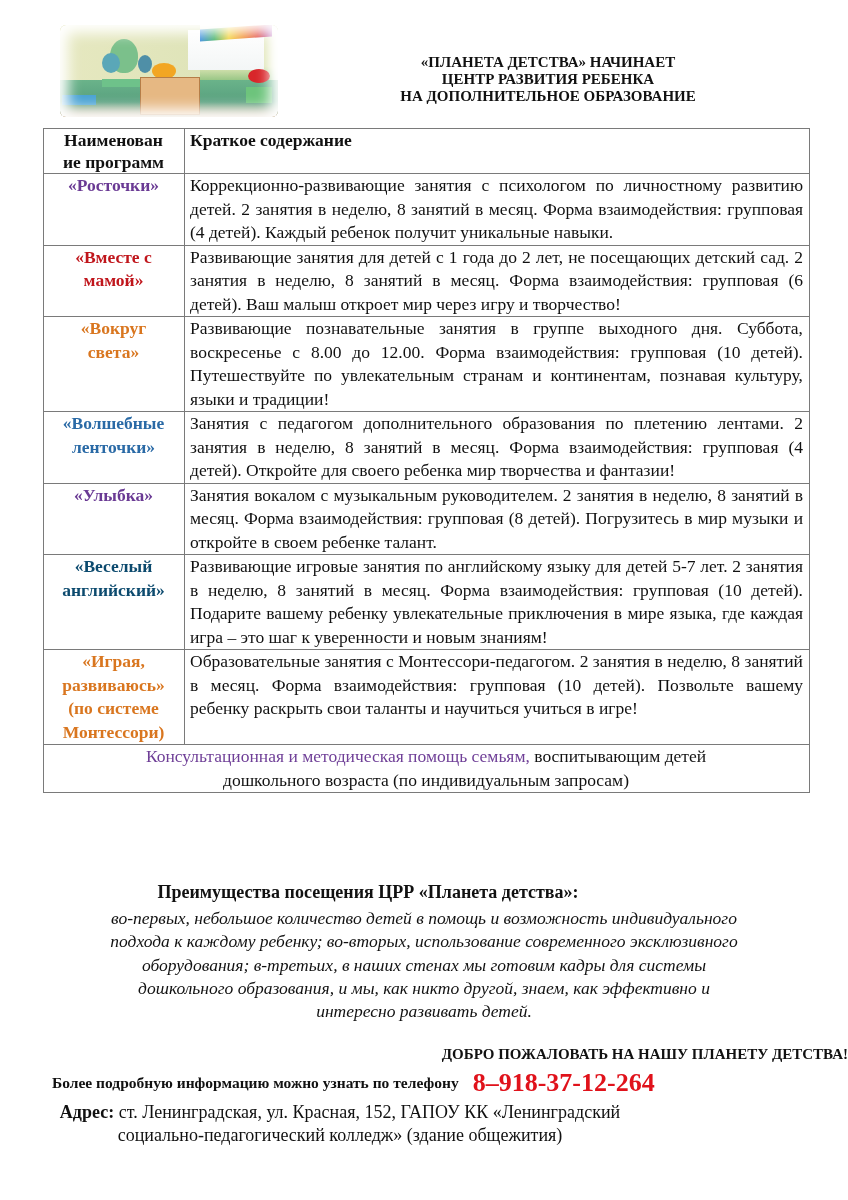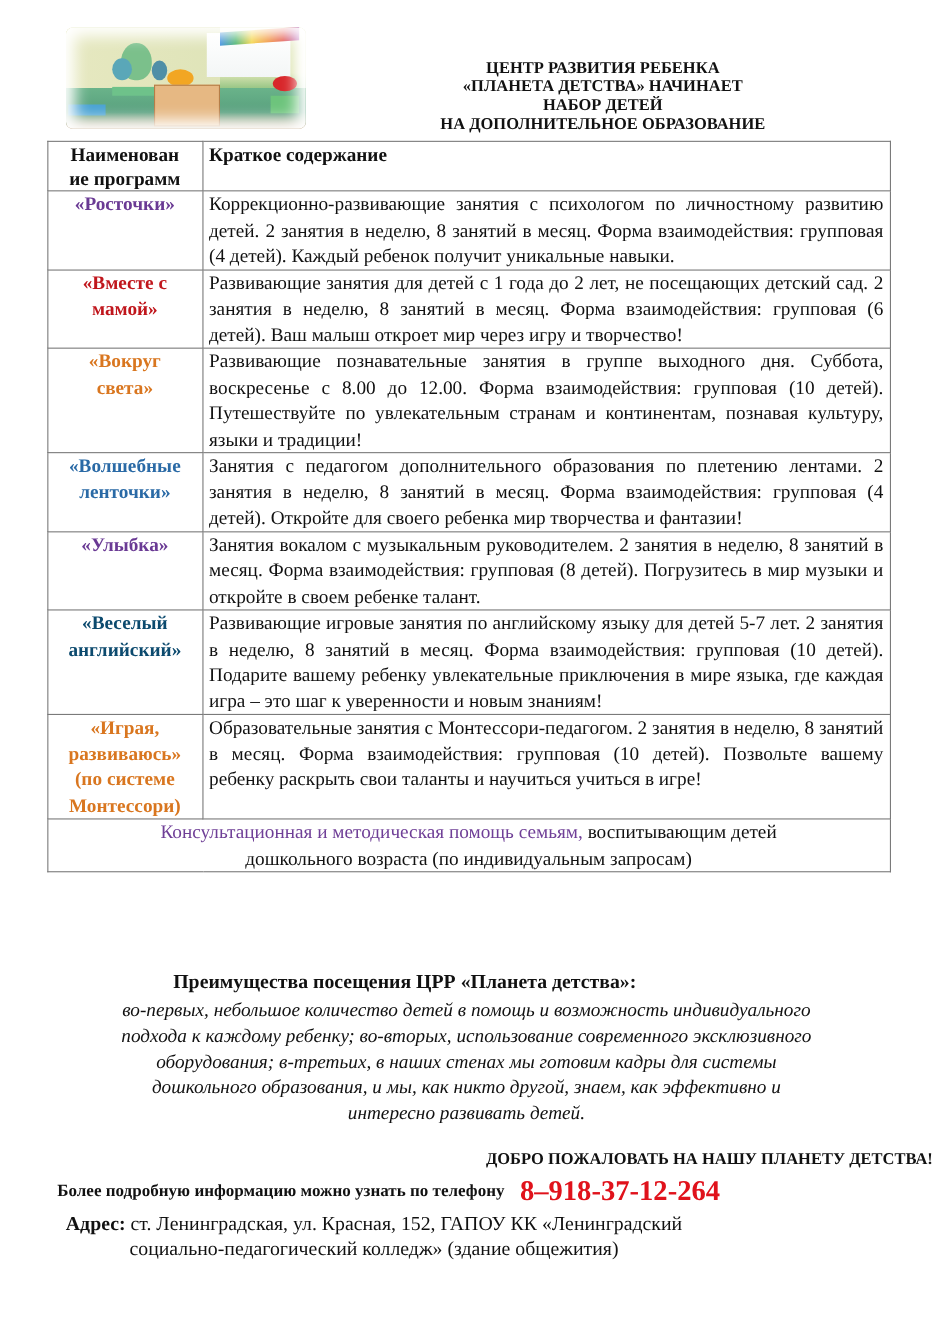--- a/index.html
+++ b/index.html
@@ -71,23 +71,22 @@
   <div class="bench1"></div>
   <div class="bench2"></div>
   <div class="bench3"></div>
   <div class="bag"></div>
   <div class="redbag"></div>
   <div class="box"></div>
   <div class="fade"></div>
 </div>
 
 <div class="title">
+  <div>«ПЛАНЕТА ДЕТСТВА» НАЧИНАЕТ</div>
   <div>ЦЕНТР РАЗВИТИЯ РЕБЕНКА</div>
-  <div>«ПЛАНЕТА ДЕТСТВА» НАЧИНАЕТ</div>
-  <div>НАБОР ДЕТЕЙ</div>
   <div>НА ДОПОЛНИТЕЛЬНОЕ ОБРАЗОВАНИЕ</div>
 </div>
 
 <table class="programs">
   <thead>
     <tr>
       <th class="col1">
         <span>Наименован</span><br>
         <span>ие программ</span>
       </th>

